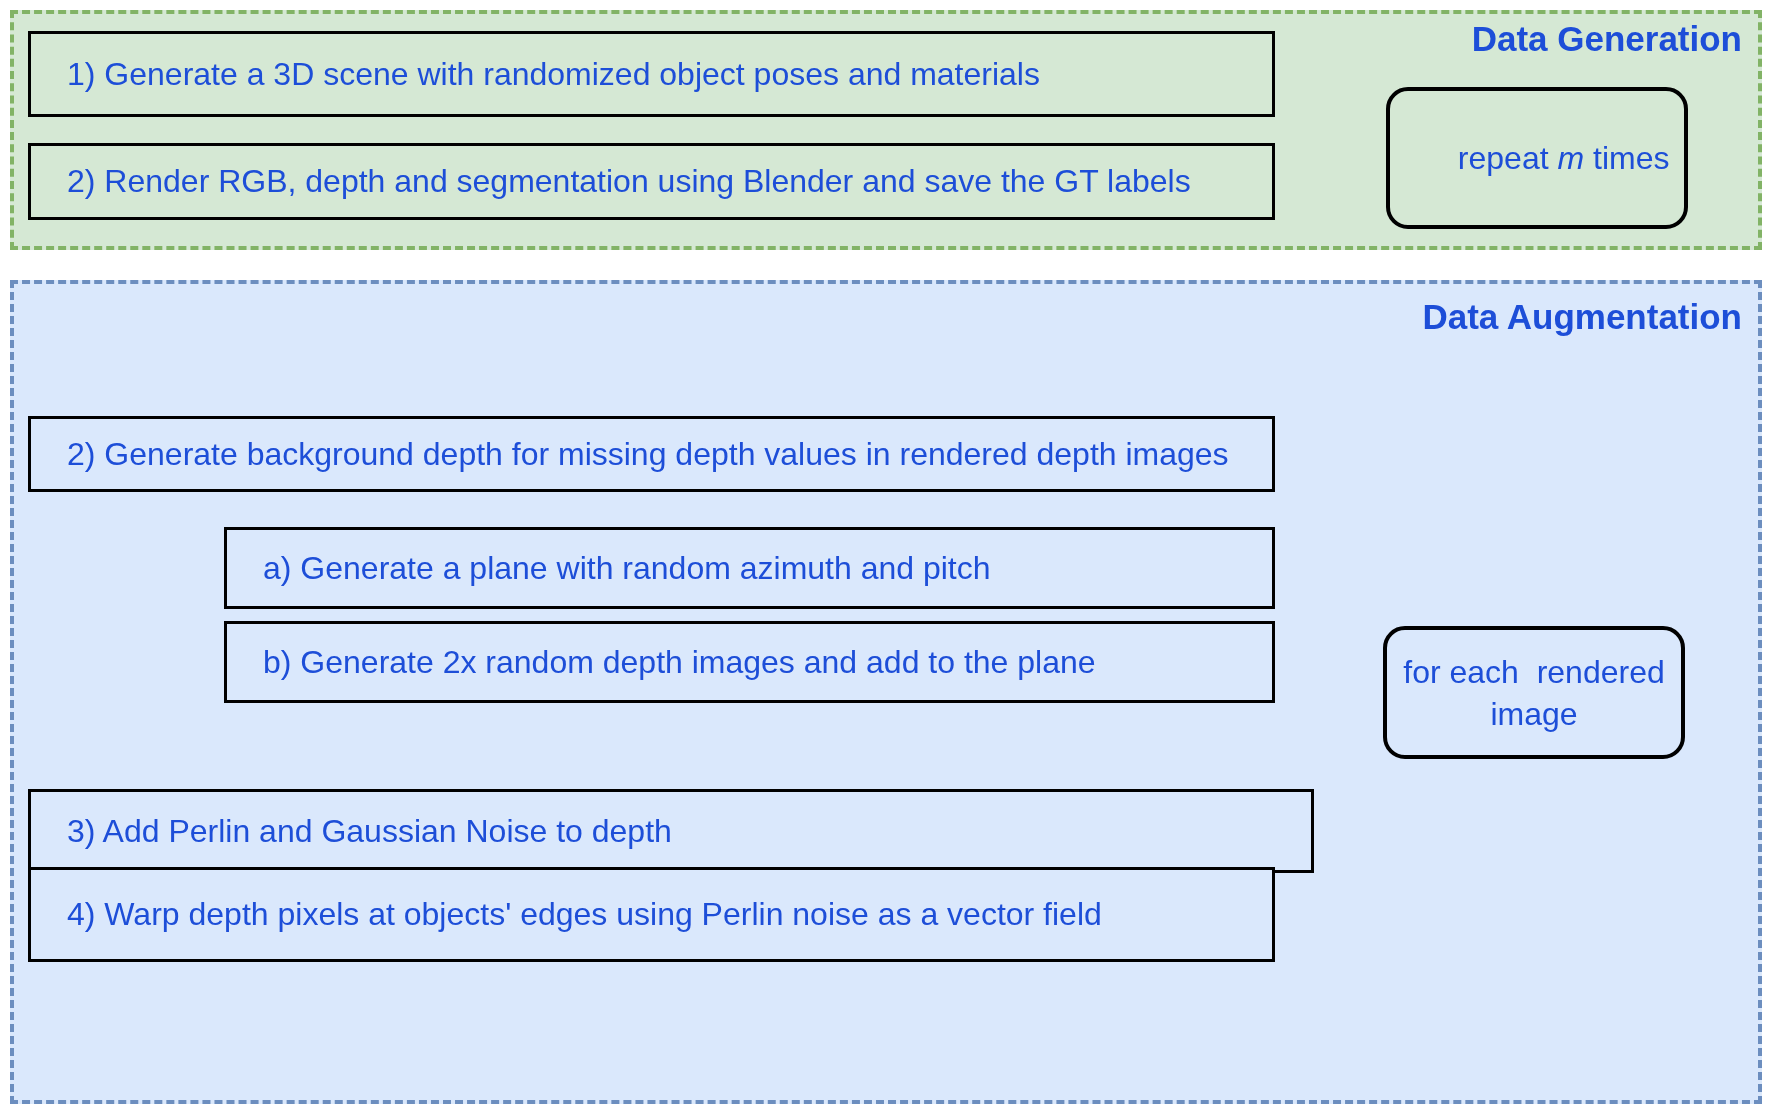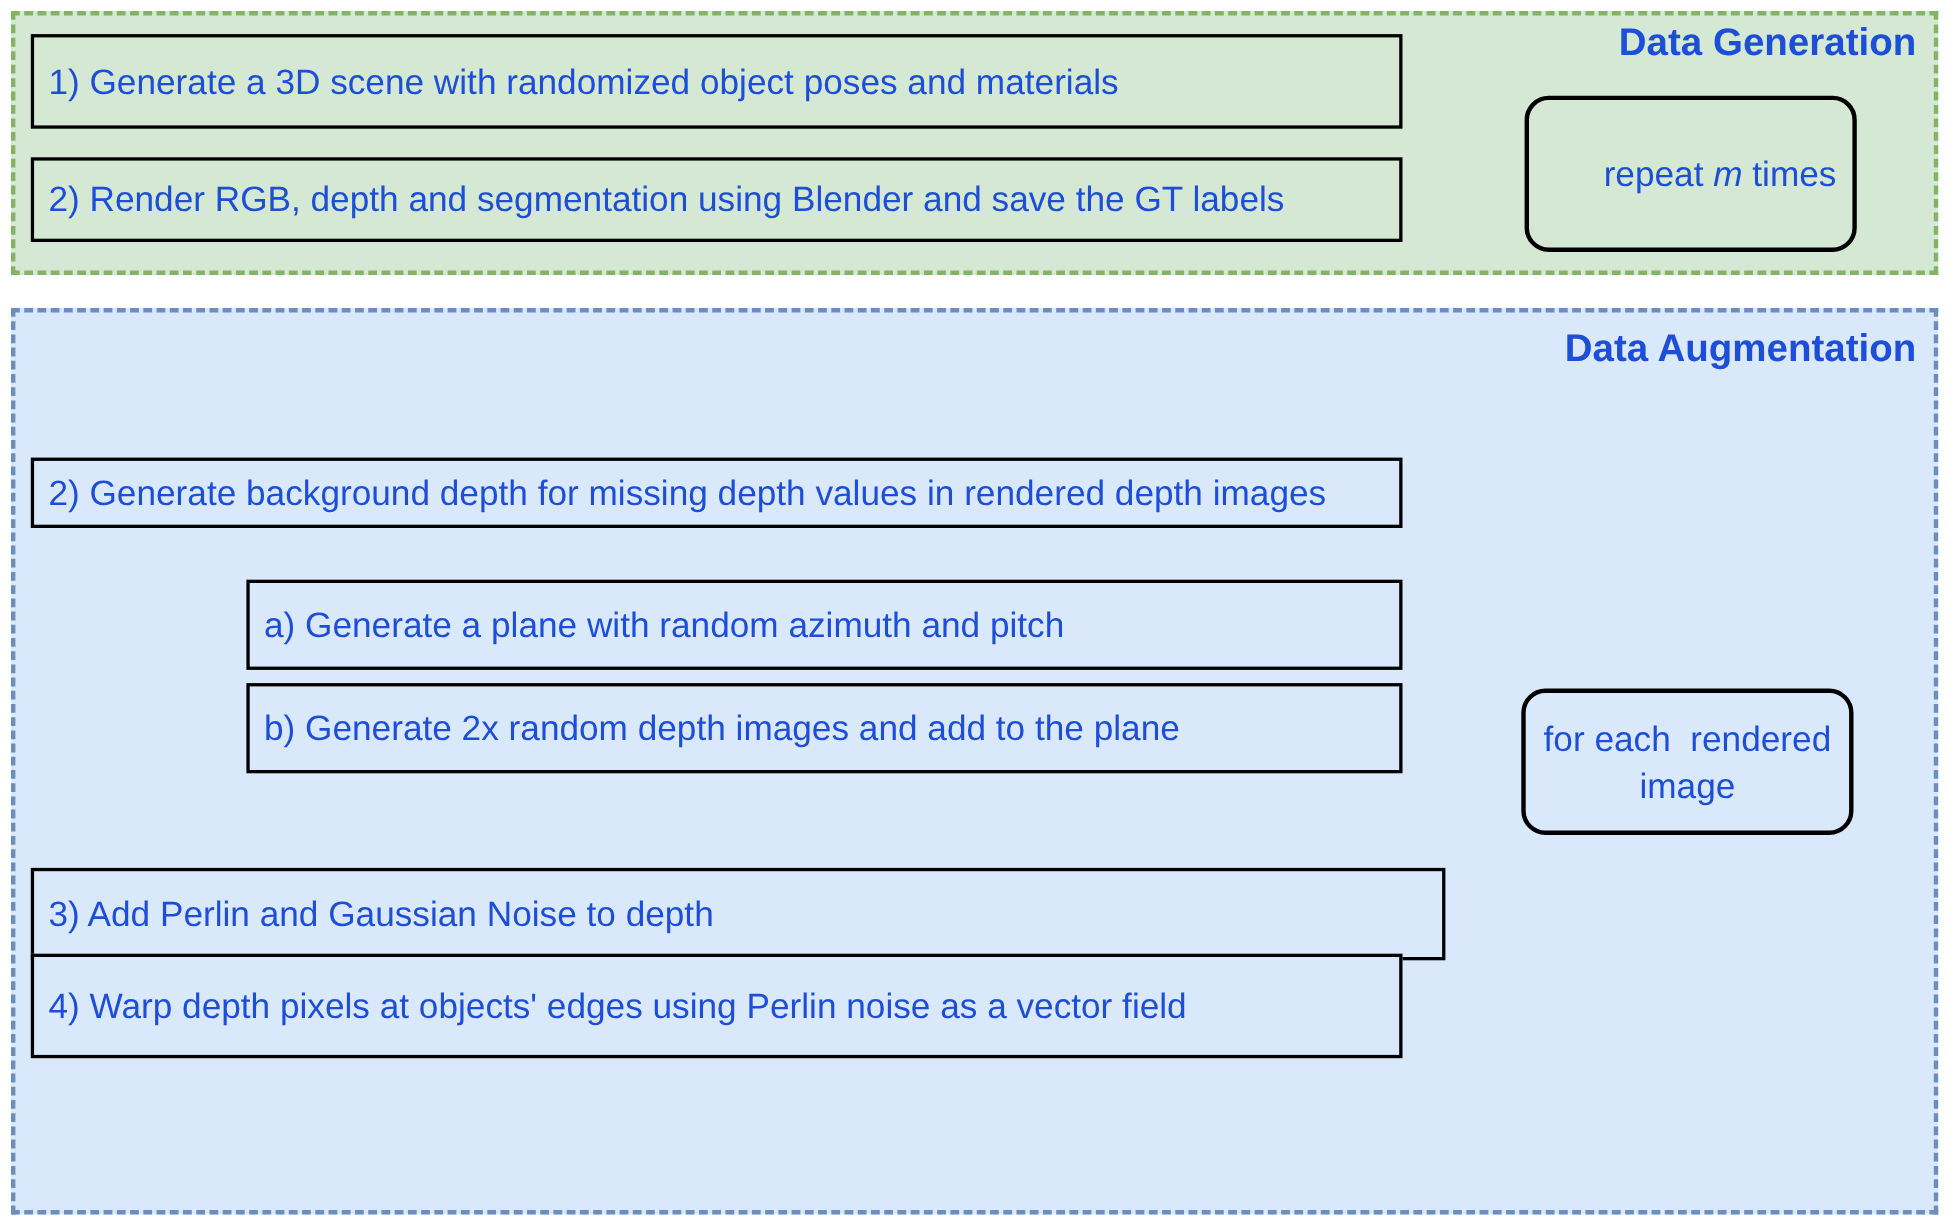--- a/index.html
+++ b/index.html
@@ -44,34 +44,34 @@
   #title-generation   { top: 20px;  right: 30px; }
   #title-augmentation { top: 298px; right: 30px; }
   
   .step-box {
     position: absolute;
     box-sizing: border-box;
     border: 3px solid var(--box_border);
     background: transparent;
     display: flex;
     align-items: center;
-    padding-left: 13px;
+    padding-left: 36px;
     padding-right: 8px;
     font-size: 32px;
     line-height: 1.15;
     white-space: nowrap;
   }
   .step-box.green { background: var(--generation_fill); }
   .step-box.blue  { background: var(--augmentation_fill); }
 
   #box-g1 { left: 28px;  top: 31px;  width: 1247px; height: 86px;  }
   #box-g2 { left: 28px;  top: 143px; width: 1247px; height: 77px;  }
 
   #box-b1 { left: 28px;  top: 306px; width: 1247px; height: 82px;  }
-  #box-b2 { left: 28px;  top: 416px; width: 1247px; height: 64px;  }
+  #box-b2 { left: 28px;  top: 416px; width: 1247px; height: 76px;  }
   #box-ba { left: 224px; top: 527px; width: 1051px; height: 82px;  }
   #box-bb { left: 224px; top: 621px; width: 1051px; height: 82px;  }
   #box-b3 { left: 28px;  top: 748px; width: 1286px; height: 84px; margin-top: 41px;  }
   #box-b4 { left: 28px;  top: 867px; width: 1247px; height: 95px;  }
   #box-b5 { left: 28px;  top: 970px; width: 1247px; height: 101px; }
 
   
   .repeat-box {
     position: absolute;
     box-sizing: border-box;

